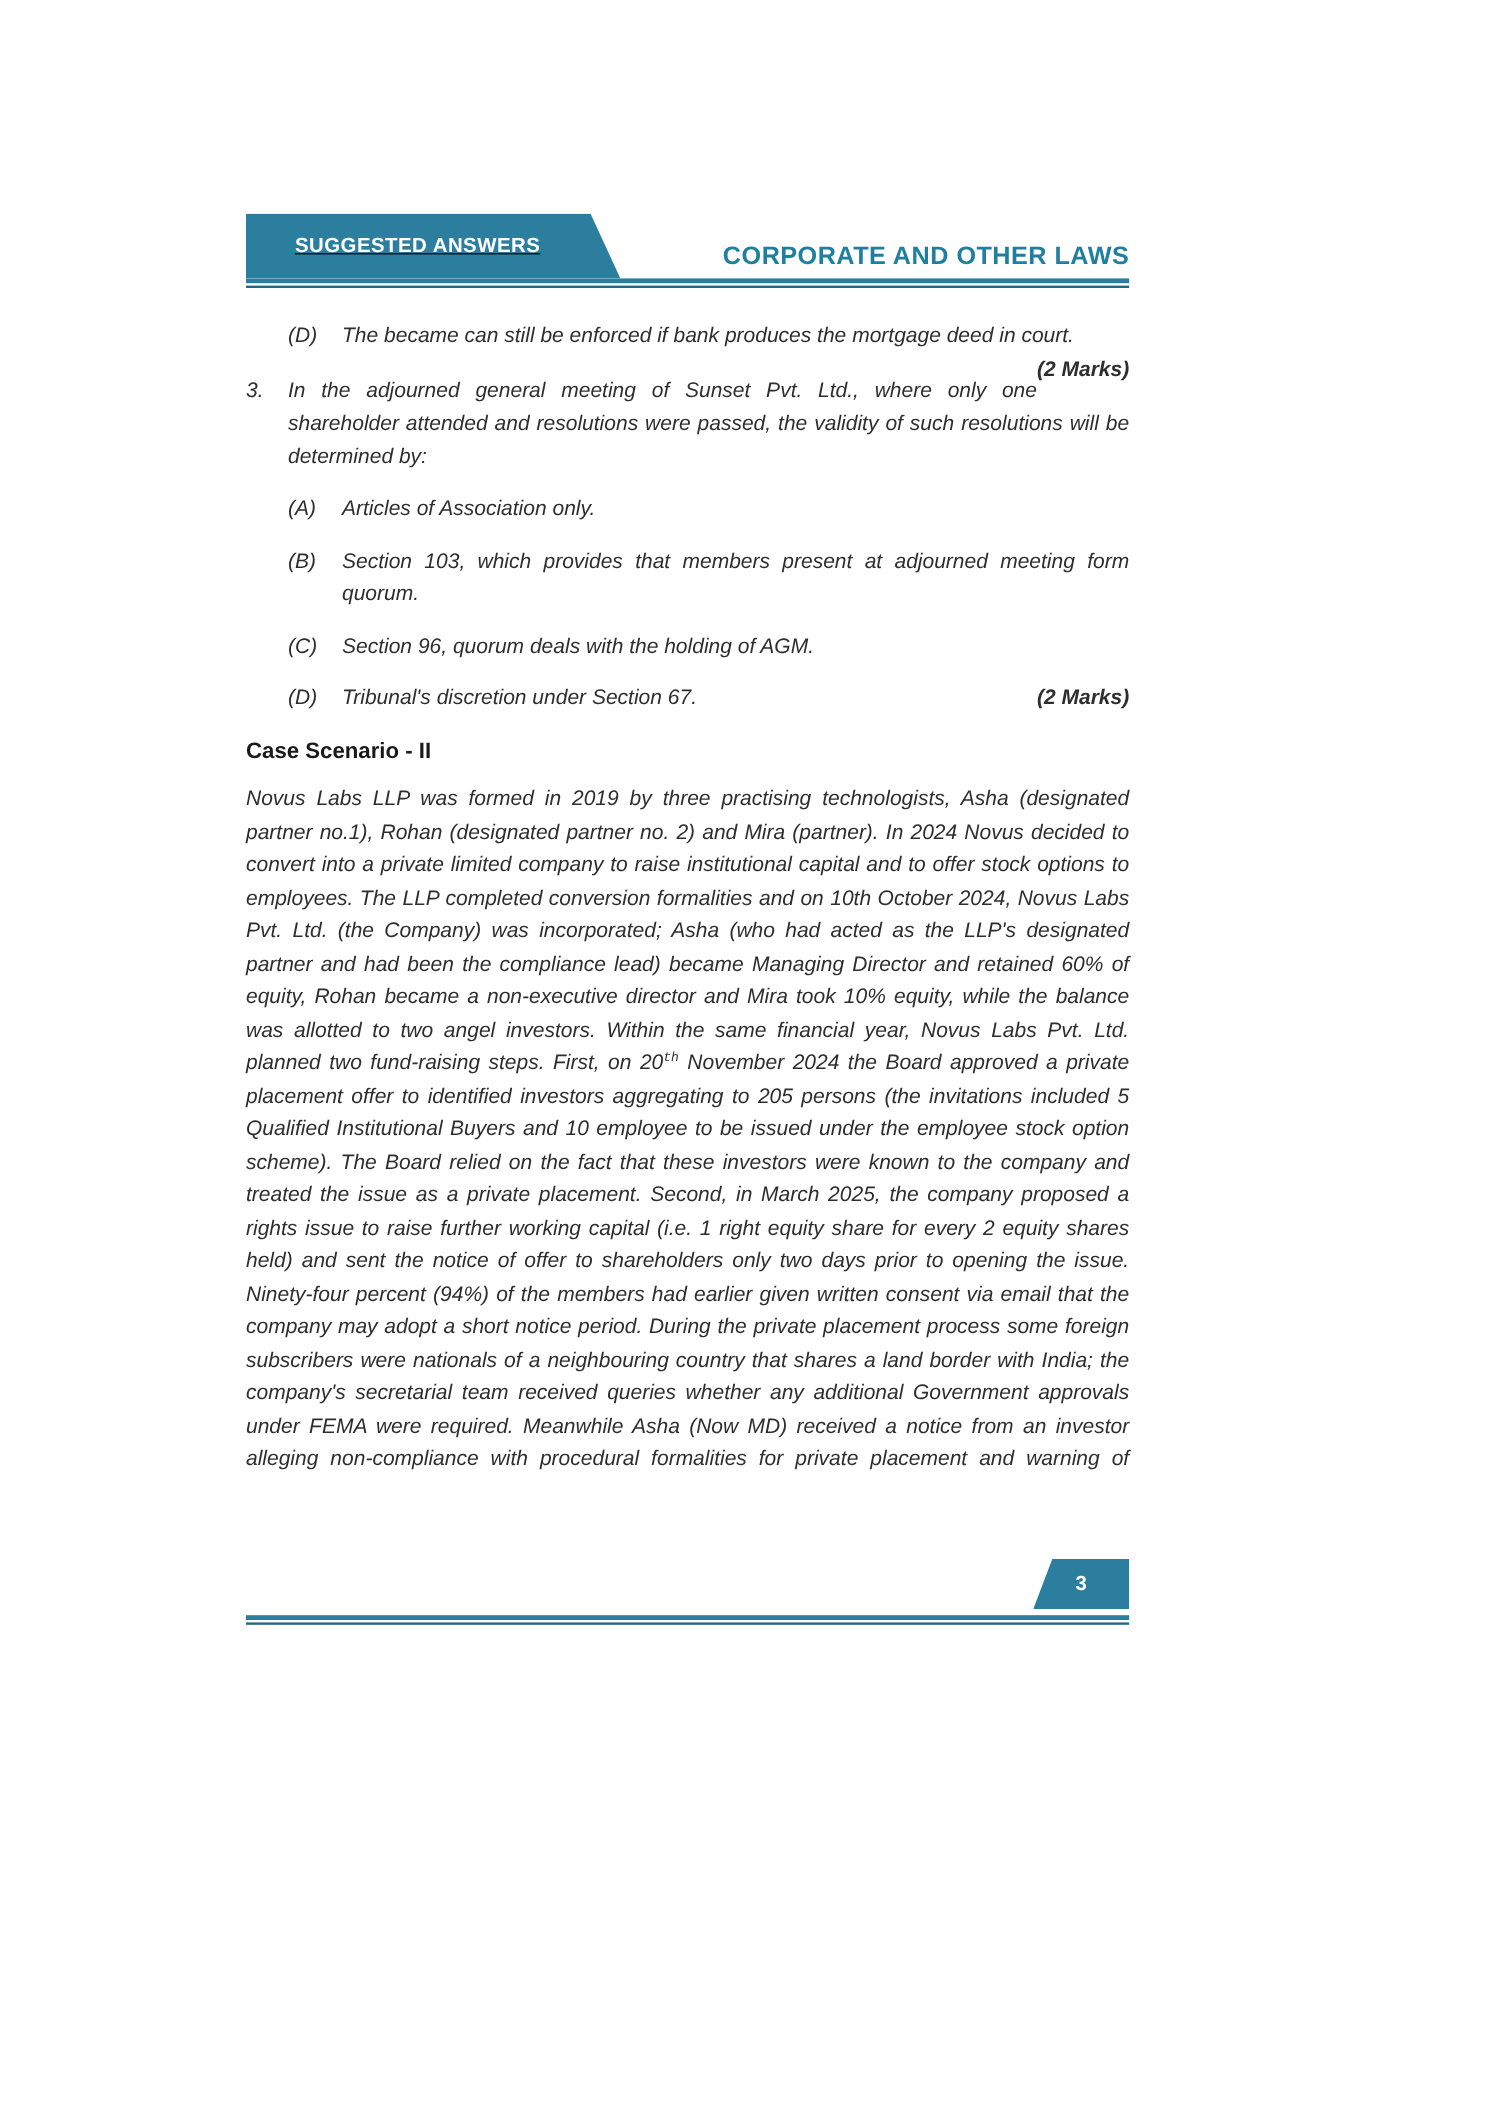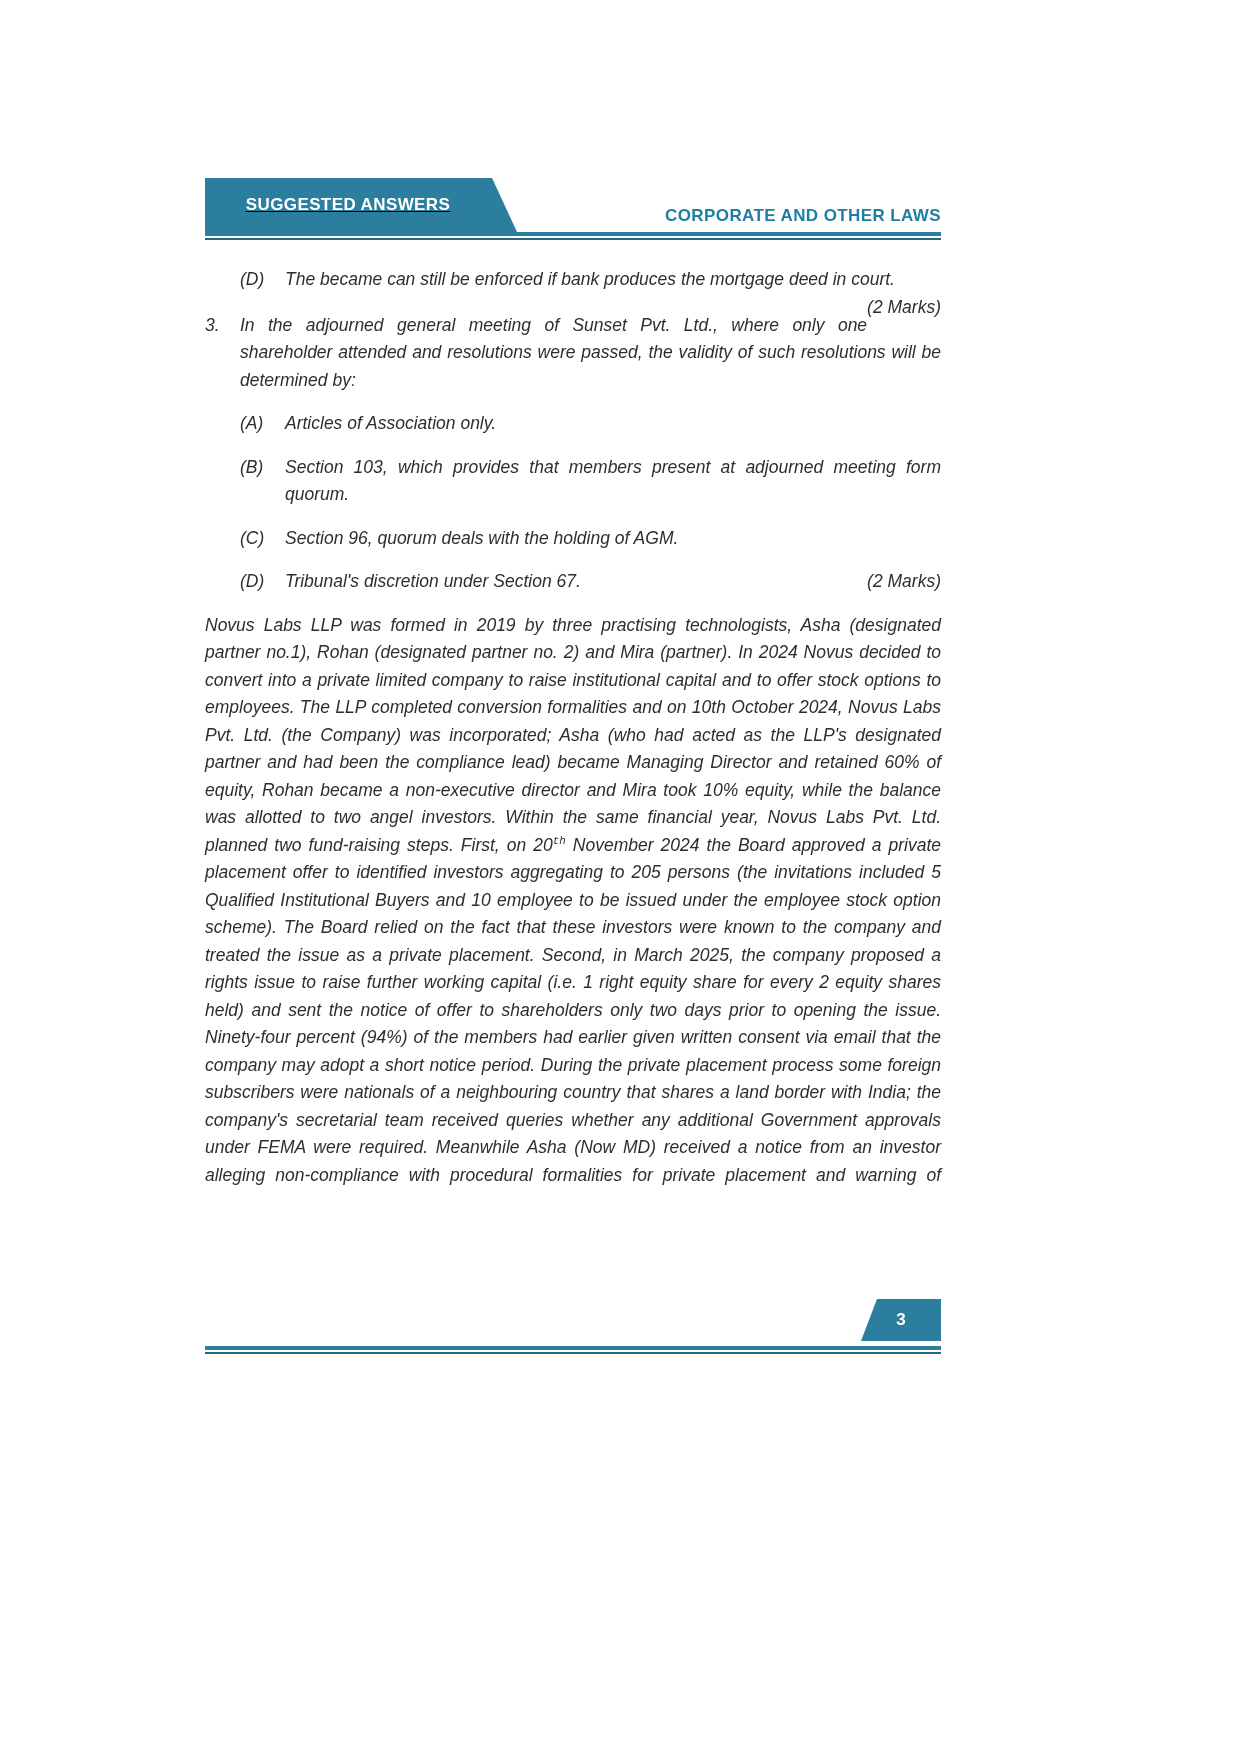--- a/index.html
+++ b/index.html
@@ -41,21 +41,21 @@
   }
   .banner span {
     color: #ffffff;
     font-weight: bold;
     font-size: 17px;
     letter-spacing: 0.4px;
   }
   .doc-title {
     color: #1e7fa0;
     font-weight: bold;
-    font-size: 17px;
+    font-size: 21px;
     letter-spacing: 0.4px;
     margin-bottom: 6px;
   }
   .rule-thick { height: 4px; background: #2b7e9d; }
   .rule-thin  { height: 2px; background: #226884; margin-top: 2px; }
 
   
   .body-text {
     margin-top: 26px;
     font-style: italic;
@@ -74,21 +74,21 @@
   .q-num { position: absolute; left: 0; top: 0; }
 
   .opt {
     position: relative;
     margin-left: 35px;
     padding-left: 45px;
     text-align: justify;
   }
   .opt-label { position: absolute; left: 0; top: 0; }
 
-  .marks { float: right; font-weight: normal; }
+  .marks { float: right; font-weight: bold; }
 
   .scenario-heading {
     font-style: normal;
     font-weight: bold;
     font-size: 18.5px;
     color: #1a1a1a;
     margin: 4px 0 13px 0;
   }
 
   .scenario-para {
@@ -164,20 +164,21 @@
         <span class="opt-label">(C)</span>
         <span>Section 96, quorum deals with the holding of AGM.</span>
       </div>
 
       <div class="opt block">
         <span class="opt-label">(D)</span>
         <span>Tribunal's discretion under Section 67.</span>
         <span class="marks">(2 Marks)</span>
       </div>
 
+      <div class="scenario-heading">Case Scenario - II</div>
 
       <div class="scenario-para"><span>Novus Labs LLP was formed in 2019 by three practising technologists, Asha (designated partner no.1), Rohan (designated partner no. 2) and Mira (partner). In 2024 Novus decided to convert into a private limited company to raise institutional capital and to offer stock options to employees. The LLP completed conversion formalities and on 10th October 2024, Novus Labs Pvt. Ltd. (the Company) was incorporated; Asha (who had acted as the LLP's designated partner and had been the compliance lead) became Managing Director and retained 60% of equity, Rohan became a non-executive director and Mira took 10% equity, while the balance was allotted to two angel investors. Within the same financial year, Novus Labs Pvt. Ltd. planned two fund-raising steps. First, on 20</span><span class="sup">th</span><span> November 2024 the Board approved a private placement offer to identified investors aggregating to 205 persons (the invitations included 5 Qualified Institutional Buyers and 10 employee to be issued under the employee stock option scheme). The Board relied on the fact that these investors were known to the company and treated the issue as a private placement. Second, in March 2025, the company proposed a rights issue to raise further working capital (i.e. 1 right equity share for every 2 equity shares held) and sent the notice of offer to shareholders only two days prior to opening the issue. Ninety-four percent (94%) of the members had earlier given written consent via email that the company may adopt a short notice period. During the private placement process some foreign subscribers were nationals of a neighbouring country that shares a land border with India; the company's secretarial team received queries whether any additional Government approvals under FEMA were required. Meanwhile Asha (Now MD) received a notice from an investor alleging non-compliance with procedural formalities for private placement and warning of</span></div>
 
     </div>
   </div>
 
   <div class="footer">
     <div class="pagenum-box">
       <span>3</span>
     </div>

